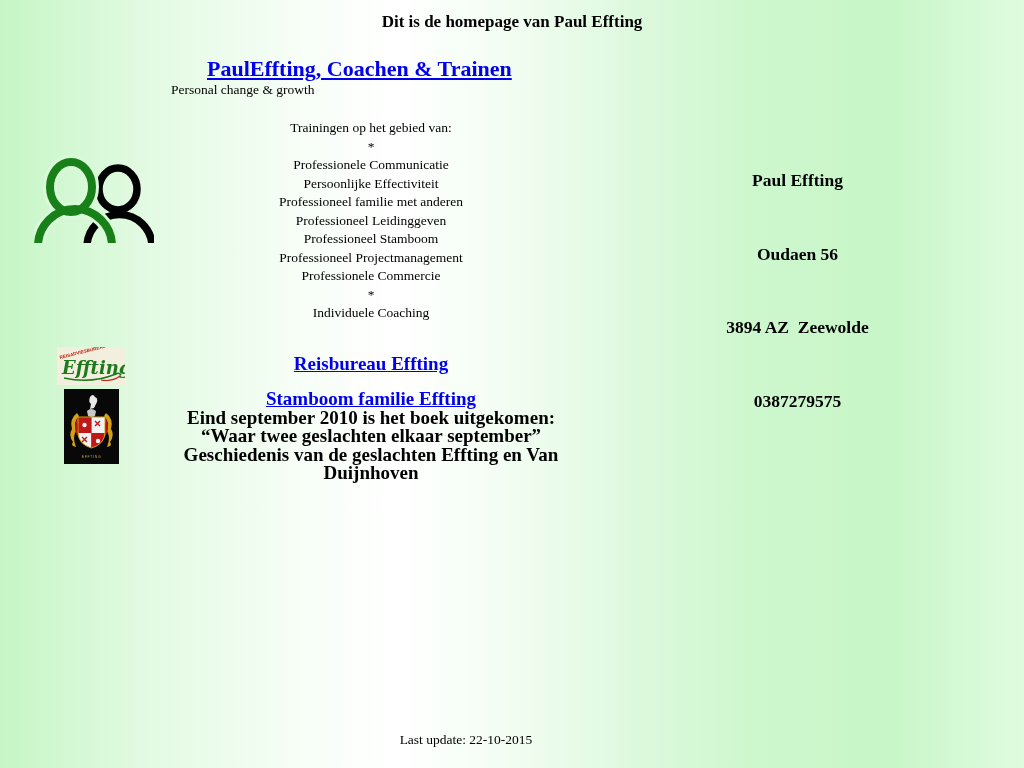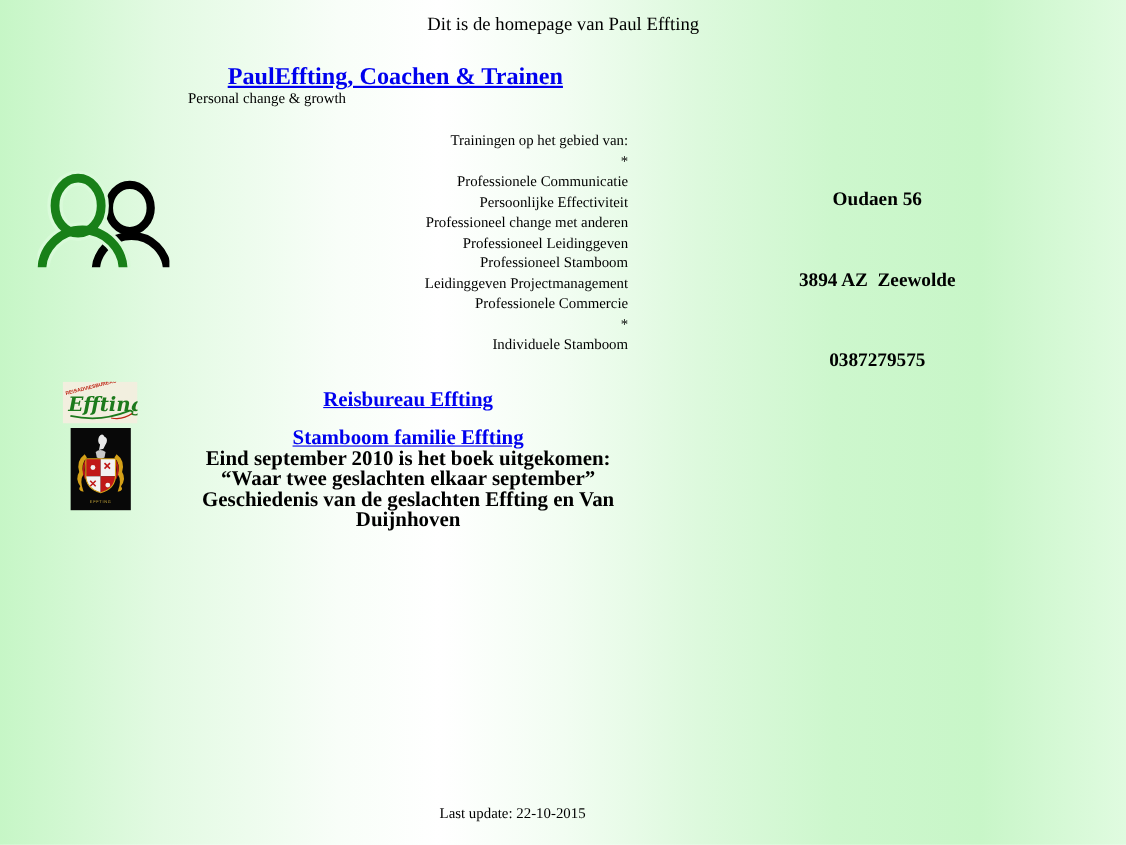--- a/index.html
+++ b/index.html
@@ -12,38 +12,38 @@
     color: #000;
     background: linear-gradient(90deg,
       #c6f6c6 0%, #e2fae2 14%, #f8fef8 30%, #ffffff 39%,
       #f2fdf2 50%, #ddf9dd 62%, #cdf7cd 74%, #c8f6c8 87%, #e0fbe0 100%);
   }
   .abs { position: absolute; }
 
   .page-title {
     left: 0; top: 12px; width: 1024px;
     text-align: center;
-    font-size: 17px; font-weight: normal;
+    font-size: 17px; font-weight: bold;
   }
 
   .main-link {
     left: 207px; top: 56px;
     font-size: 22px; font-weight: bold;
     color: #0000ee; text-decoration: underline;
     cursor: pointer; white-space: nowrap;
   }
 
   .subtitle {
     left: 171px; top: 82px; width: 400px;
     font-size: 13.5px;
   }
 
   .trainings {
     left: 171px; top: 119px; width: 400px;
-    text-align: right; font-size: 13.5px; line-height: 18.5px;
+    text-align: center; font-size: 13.5px; line-height: 18.5px;
   }
 
   .contact {
     left: 660px; top: 119px; width: 275px;
     text-align: center; font-size: 17.5px; font-weight: bold;
     line-height: 24.5px; white-space: pre-wrap;
   }
 
   .links-block {
     left: 151px; top: 355px; width: 440px;
@@ -72,30 +72,31 @@
 
 <a class="abs main-link">PaulEffting, Coachen &amp; Trainen</a>
 
 <div class="abs subtitle">Personal change &amp; growth</div>
 
 <div class="abs trainings">
   <div>Trainingen op het gebied van:</div>
   <div>*</div>
   <div>Professionele Communicatie</div>
   <div>Persoonlijke Effectiviteit</div>
-  <div>Professioneel change met anderen</div>
+  <div>Professioneel familie met anderen</div>
   <div>Professioneel Leidinggeven</div>
   <div>Professioneel Stamboom</div>
-  <div>Leidinggeven Projectmanagement</div>
+  <div>Professioneel Projectmanagement</div>
   <div>Professionele Commercie</div>
   <div>*</div>
-  <div>Individuele Stamboom</div>
+  <div>Individuele Coaching</div>
 </div>
 
 <div class="abs contact">
+  <div>Paul Effting</div>
   <div>Oudaen 56</div>
   <div>3894 AZ&nbsp; Zeewolde</div>
   <div>0387279575</div>
 </div>
 
 <div class="abs people-icon-box">
   <svg width="120" height="92" viewBox="0 0 120 92">
 
     <ellipse cx="84" cy="38" rx="19" ry="21" fill="none" stroke="#000000" stroke-width="7.5"></ellipse>
     <path d="M 53 96 A 32.5 32.5 0 0 1 118 96" fill="none" stroke="#000000" stroke-width="7.5"></path>

